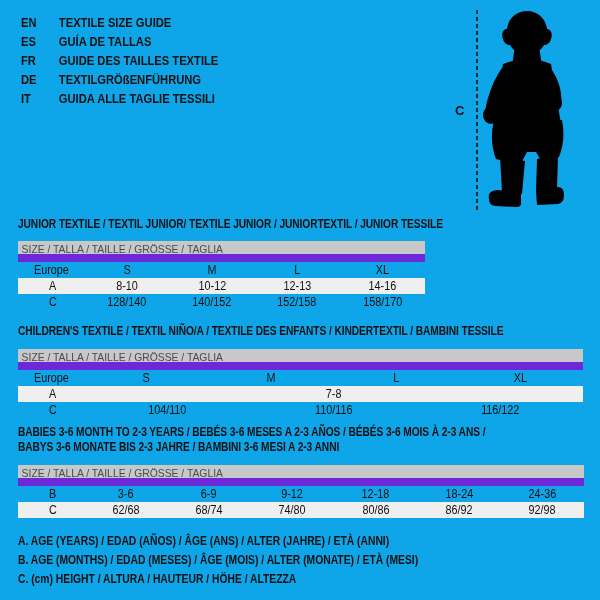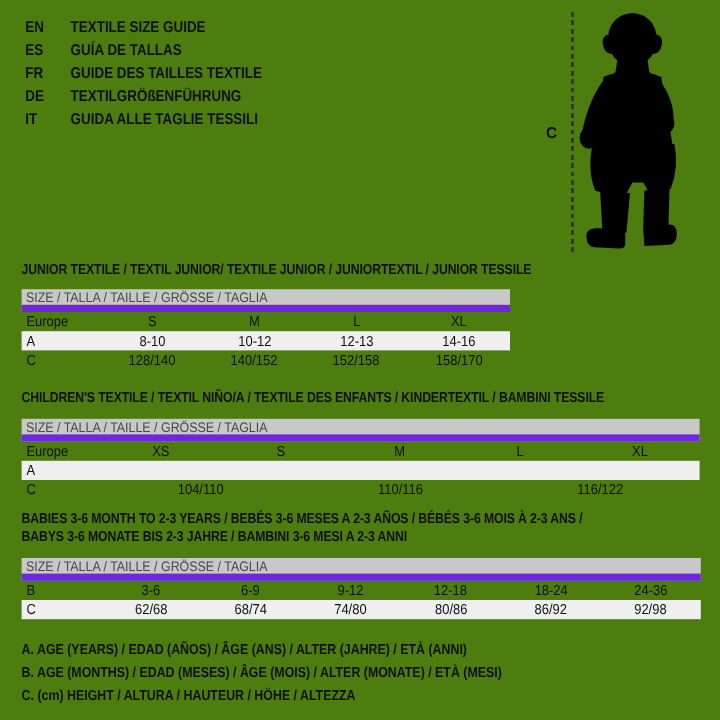--- a/index.html
+++ b/index.html
@@ -1,17 +1,17 @@
 <!DOCTYPE html>
 <html><head>
 <meta charset="utf-8">
 <style>
   html,body { margin:0; padding:0; }
   .page {
-    position:relative; width:600px; height:600px; background:#4d7c0f;
+    position:relative; width:600px; height:600px; background:#0ea5e9;
     font-family:"Liberation Sans","DejaVu Sans",sans-serif; color:#111;
     overflow:hidden;
   }
   
   .langs { position:absolute; left:21px; top:13px; }
   .lang-row { height:19px; line-height:19px; font-size:13px; font-weight:700;
               white-space:nowrap; transform:scaleX(0.86); transform-origin:0 0; }
   .lang-code { display:inline-block; width:44px; }
   
   .measure-c { position:absolute; left:455px; top:103px; font-size:13px; font-weight:700; }
@@ -19,27 +19,27 @@
             background:repeating-linear-gradient(to bottom,#2b2b2b 0 4px,transparent 4px 7px); }
   .baby { position:absolute; left:470px; top:8px; width:110px; height:202px; }
   .baby path,.baby ellipse { fill:#000; }
   
   .ttitle { position:absolute; left:18px; font-weight:700; font-size:12px; line-height:15px;
             letter-spacing:-0.1px; white-space:nowrap; transform:scaleX(0.85); transform-origin:0 0; }
   .t1t { top:217px; } .t2t { top:324px; } .t3t { top:425px; }
   
   .table { position:absolute; left:18px; }
   .t1 { top:241px; width:407px; } .t2 { top:349px; width:565px; } .t3 { top:465px; width:566px; }
-  .sizebar { height:13px; line-height:13px; background:#c8c8c8; border-bottom:6px solid #6d28d9; }
+  .sizebar { height:13px; line-height:13px; background:#c8c8c8; border-bottom:8px solid #6d28d9; }
   .sizebar span { display:inline-block; padding-left:4px; font-size:11.5px; color:#4a4a4a;
                   white-space:nowrap; transform:scaleX(0.9); transform-origin:0 0; }
   .trow { display:flex; height:16px; line-height:16px; font-size:12px; }
   .trow.stripe { background:#efefef; }
   .cell { flex:1; text-align:center; overflow:visible; }
-  .cell.lbl { flex:0 0 62px; text-align:left; padding-left:4px; }
+  .cell.lbl { flex:0 0 62px; text-align:center; padding-left:4px; }
   .cell span { display:inline-block; transform:scaleX(0.9); }
   .cell.lbl span { transform-origin:0 0; }
   
   .legend { position:absolute; left:18px; top:532px; }
   .legend-row { height:19px; line-height:19px; font-size:12px; font-weight:700;
                 white-space:nowrap; transform:scaleX(0.86); transform-origin:0 0; }
 </style>
 </head>
 <body>
 
@@ -104,28 +104,28 @@
       <div class="cell"><span>152/158</span></div>
       <div class="cell"><span>158/170</span></div>
     </div>
   </div>
 
   <div class="ttitle t2t">CHILDREN'S TEXTILE / TEXTIL NIÑO/A / TEXTILE DES ENFANTS / KINDERTEXTIL / BAMBINI TESSILE</div>
   <div class="table t2">
     <div class="sizebar"><span>SIZE / TALLA / TAILLE / GRÖSSE / TAGLIA</span></div>
     <div class="trow">
       <div class="cell lbl"><span>Europe</span></div>
-      <div class="cell"><span>XS</span></div>
       <div class="cell"><span>S</span></div>
       <div class="cell"><span>M</span></div>
       <div class="cell"><span>L</span></div>
       <div class="cell"><span>XL</span></div>
     </div>
     <div class="trow stripe">
       <div class="cell lbl"><span>A</span></div>
+      <div class="cell"><span>7-8</span></div>
     </div>
     <div class="trow">
       <div class="cell lbl"><span>C</span></div>
       <div class="cell"><span>104/110</span></div>
       <div class="cell"><span>110/116</span></div>
       <div class="cell"><span>116/122</span></div>
     </div>
   </div>
 
   <div class="ttitle t3t">

